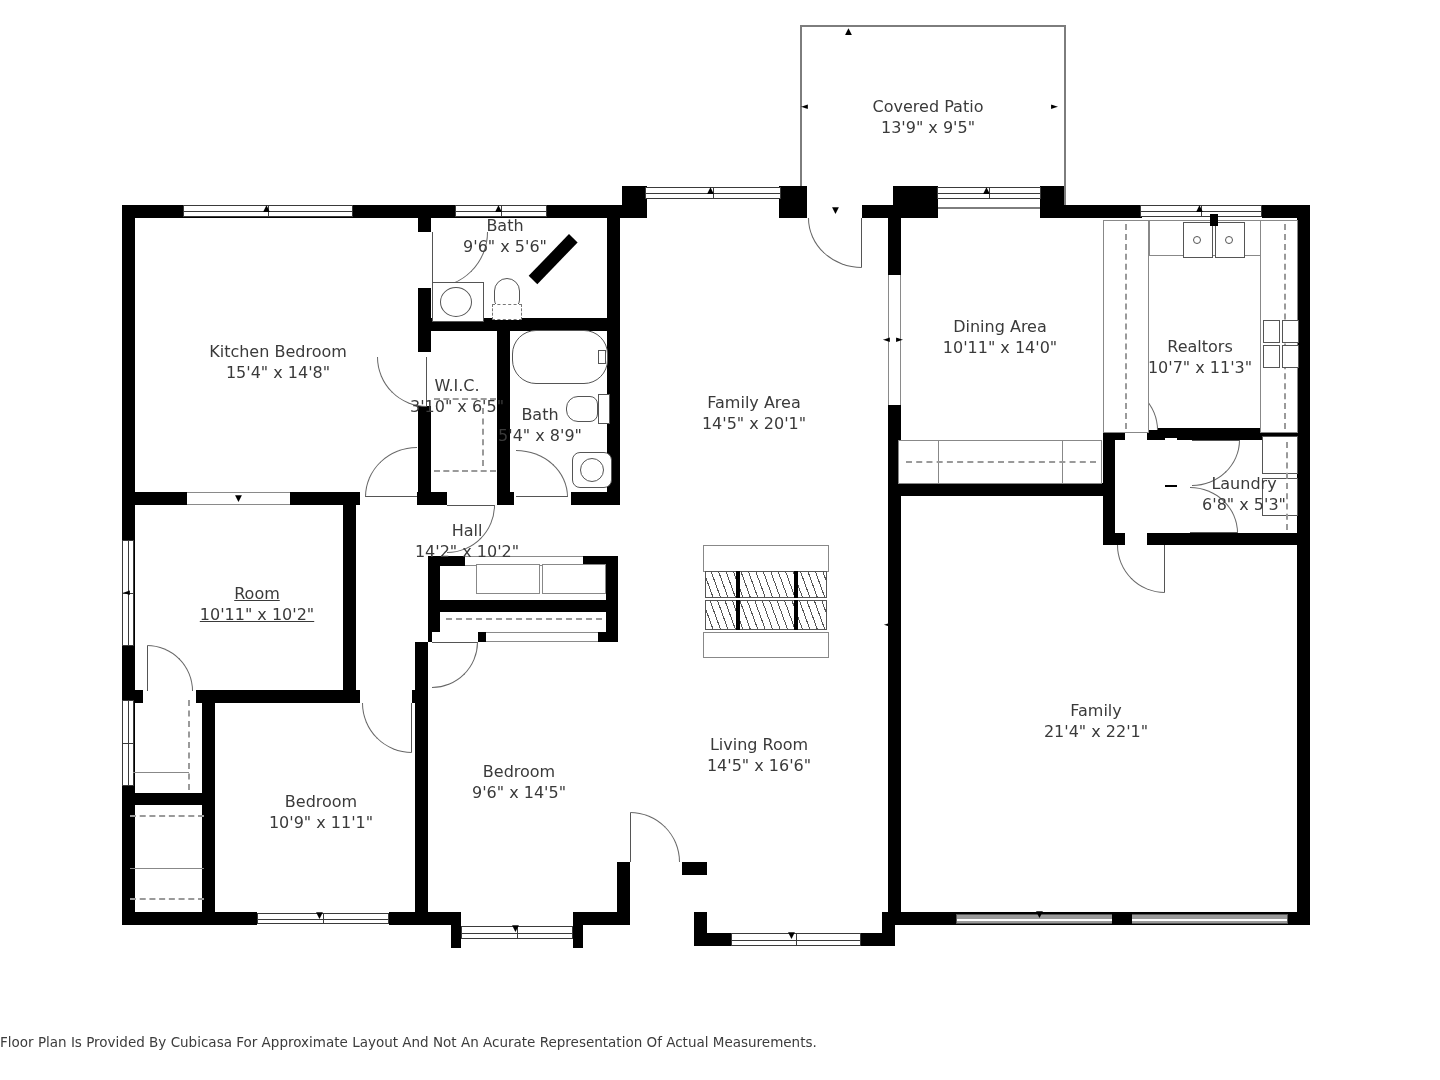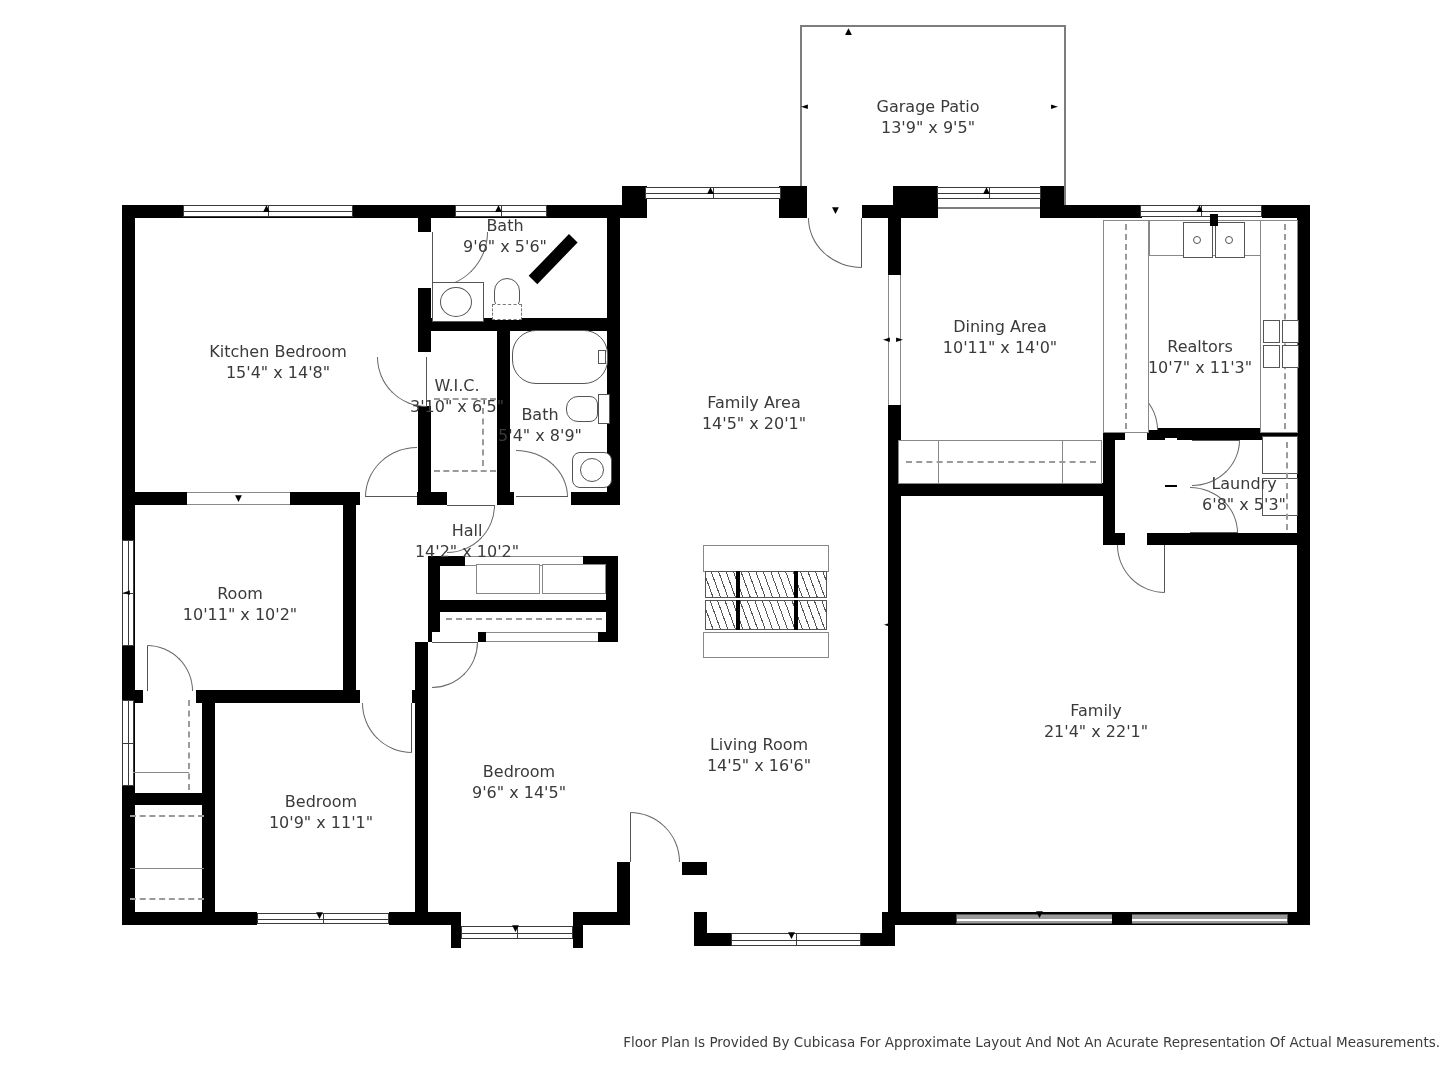--- a/index.html
+++ b/index.html
@@ -26,21 +26,21 @@
   .dash-h{position:absolute;border-top:2px dashed #9a9a9a;}
   .dash-v{position:absolute;border-left:2px dashed #9a9a9a;}
   .hline{position:absolute;background:#888;height:1px;}
   .vline{position:absolute;background:#888;width:1px;}
   .fixture{position:absolute;border:1.4px solid #555;background:#fff;box-sizing:border-box;}
   .round{border-radius:50%;}
   .hatch{position:absolute;background:repeating-linear-gradient(70deg,#fff 0 6px,#555 6px 7px);border:1px solid #555;box-sizing:border-box;}
   .marker{position:absolute;font-size:9px;color:#000;line-height:1;}
   .label{position:absolute;transform:translateX(-50%);text-align:center;color:#3a3a3a;
          font-size:16px;line-height:21px;white-space:nowrap;}
-  .footer{position:absolute;left:0;right:0;top:1034px;text-align:right;color:#3c3c3c;font-size:13.5px;}
+  .footer{position:absolute;left:0;right:0;top:1034px;text-align:left;color:#3c3c3c;font-size:13.5px;}
   .copyright{position:absolute;right:6px;top:1046px;text-align:right;font-size:13.5px;font-weight:bold;color:#fff;line-height:15px;
              text-shadow:-1px -1px 0 #8a8a8a,1px -1px 0 #8a8a8a,-1px 1px 0 #8a8a8a,1px 1px 0 #8a8a8a,2px 2px 3px rgba(0,0,0,.35);}
   .gdoor{position:absolute;background:#9a9a9a;border:1px solid #555;box-sizing:border-box;}
   .gdoor::after{content:"";position:absolute;left:0;right:0;top:45%;border-top:2px solid #fff;}
 </style>
 </head>
 <body>
 
 <div id="canvas">
 
@@ -222,21 +222,21 @@
   <div class="marker" style="left:883px;top:335px;">◄</div>
   <div class="marker" style="left:896px;top:335px;">►</div>
   <div class="marker" style="left:316px;top:911px;">▼</div>
   <div class="marker" style="left:512px;top:924px;">▼</div>
   <div class="marker" style="left:788px;top:931px;">▼</div>
   <div class="marker" style="left:1036px;top:910px;">▼</div>
   <div class="marker" style="left:884px;top:620px;">◄</div>
   <div class="marker" style="left:1300px;top:358px;">►</div>
 
   <div class="label" style="left:928px;top:96px;">
-    <div>Garage Patio</div>
+    <div>Covered Patio</div>
     <div>13'9" x 9'5"</div>
   </div>
   <div class="label" style="left:278px;top:341px;">
     <div>Kitchen Bedroom</div>
     <div>15'4" x 14'8"</div>
   </div>
   <div class="label" style="left:505px;top:215px;">
     <div>Bath</div>
     <div>9'6" x 5'6"</div>
   </div>
@@ -261,21 +261,21 @@
     <div>10'11" x 14'0"</div>
   </div>
   <div class="label" style="left:1200px;top:336px;">
     <div>Realtors</div>
     <div>10'7" x 11'3"</div>
   </div>
   <div class="label" style="left:1244px;top:473px;">
     <div>Laundry</div>
     <div>6'8" x 5'3"</div>
   </div>
-  <div class="label" style="left:240px;top:583px;">
+  <div class="label" style="left:257px;top:583px;text-decoration:underline;">
     <div>Room</div>
     <div>10'11" x 10'2"</div>
   </div>
   <div class="label" style="left:321px;top:791px;">
     <div>Bedroom</div>
     <div>10'9" x 11'1"</div>
   </div>
   <div class="label" style="left:519px;top:761px;">
     <div>Bedroom</div>
     <div>9'6" x 14'5"</div>

